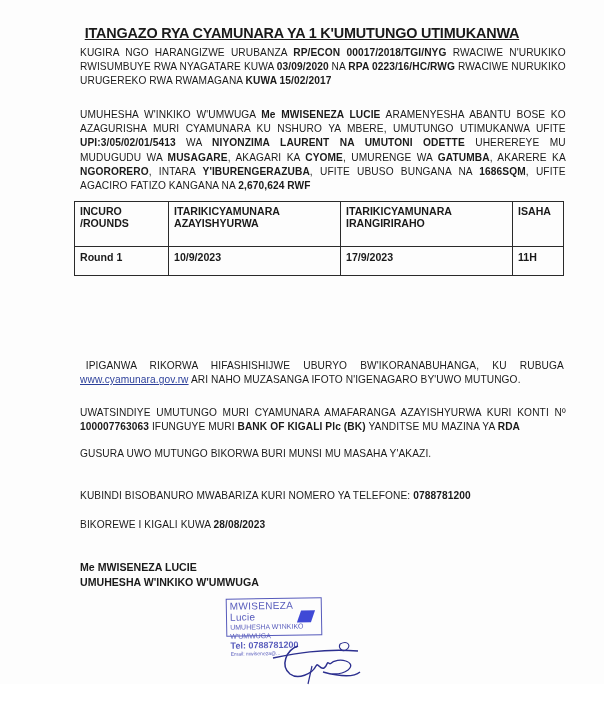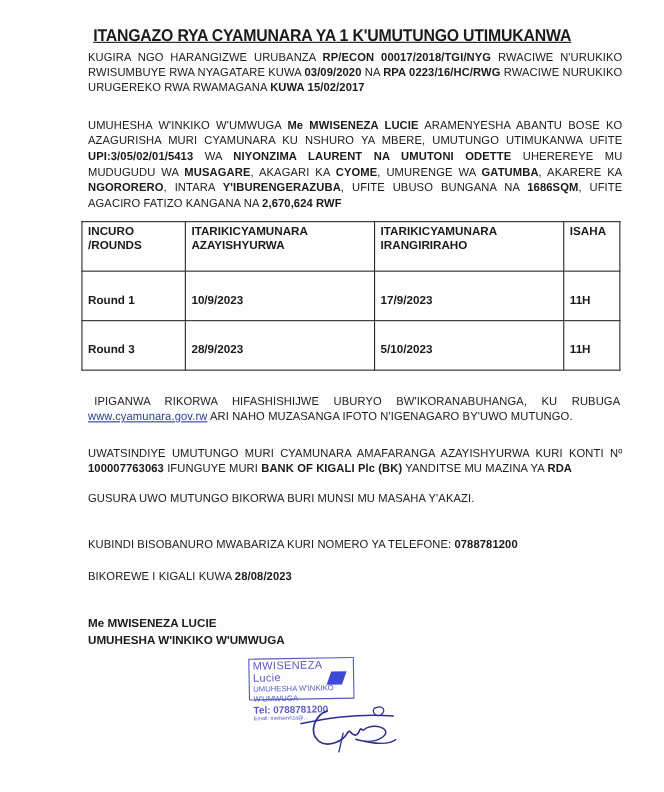--- a/index.html
+++ b/index.html
@@ -12,21 +12,21 @@
   .para { position: absolute; left: 80px; width: 506px; font-size: 10.6px; line-height: 14.2px;
           text-align: justify; letter-spacing: 0.1px; transform: scaleX(0.96); transform-origin: left; }
   .para .b { font-weight: bold; }
   .p1 { top: 45px; }
   .p2 { top: 107px; }
   table.rounds { position: absolute; left: 74px; top: 201px; width: 490px; border-collapse: collapse;
                  font-size: 10.6px; font-weight: bold; }
   table.rounds td, table.rounds th { border: 1.3px solid #2a2a2a; vertical-align: top;
                  padding: 3px 5px; text-align: left; font-weight: bold; }
   table.rounds th { height: 38px; margin-top: 36px; }
-  table.rounds td { height: 18px; padding-top: 20px; padding-bottom: 6px; }
+  table.rounds td { height: 18px; padding-top: 4px; padding-bottom: 6px; }
   .col1 { width: 83px; } .col2 { width: 161px; } .col3 { width: 161px; } .col4 { width: 40px; }
   .hdr-split { display: flex; justify-content: flex-start; }
   .p3 { top: 358px; left: 80px; width: 504px; }
   .p3 .indent { padding-left: 6px; }
   .link { color: #2b3f9a; text-decoration: underline; font-weight: normal; }
   .p4 { top: 405px; }
   .p5 { top: 446px; }
   .p6 { top: 488px; }
   .p7 { top: 517px; }
   .sig-block { position: absolute; left: 80px; top: 560px; font-size: 10.6px; line-height: 14.5px; font-weight: bold; }
@@ -77,26 +77,20 @@
       <th class="col4">
         <div>ISAHA</div>
       </th>
     </tr>
     <tr>
       <td>Round 1</td>
       <td>10/9/2023</td>
       <td>17/9/2023</td>
       <td>11H</td>
     </tr>
-    <tr>
-      <td>Round 3</td>
-      <td>28/9/2023</td>
-      <td>5/10/2023</td>
-      <td>11H</td>
-    </tr>
   </tbody>
     </table>
 
   <div class="para p3">
     <span class="indent">IPIGANWA RIKORWA HIFASHISHIJWE UBURYO BW'IKORANABUHANGA, KU RUBUGA </span><a class="link">www.cyamunara.gov.rw</a><span> ARI NAHO MUZASANGA IFOTO N'IGENAGARO BY'UWO MUTUNGO.</span>
   </div>
 
   <div class="para p4">
     <span>UWATSINDIYE UMUTUNGO MURI CYAMUNARA AMAFARANGA AZAYISHYURWA KURI KONTI  Nº </span><span class="b">100007763063</span><span> IFUNGUYE MURI </span><span class="b">BANK OF KIGALI Plc (BK)</span><span> YANDITSE MU MAZINA YA </span><span class="b">RDA</span>
   </div>

